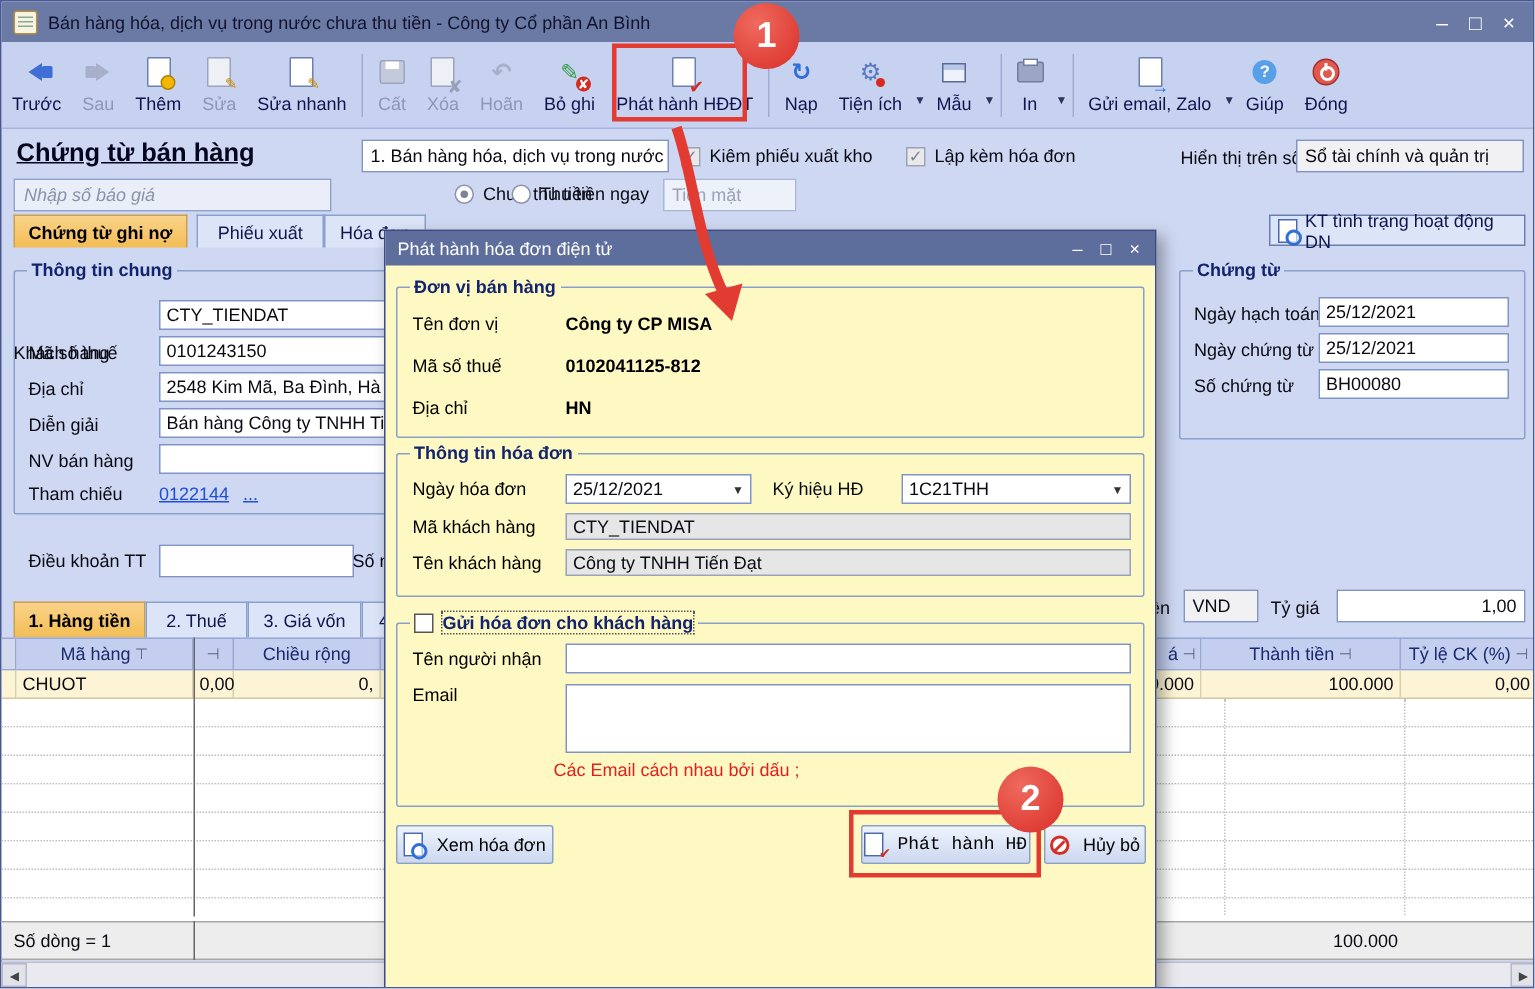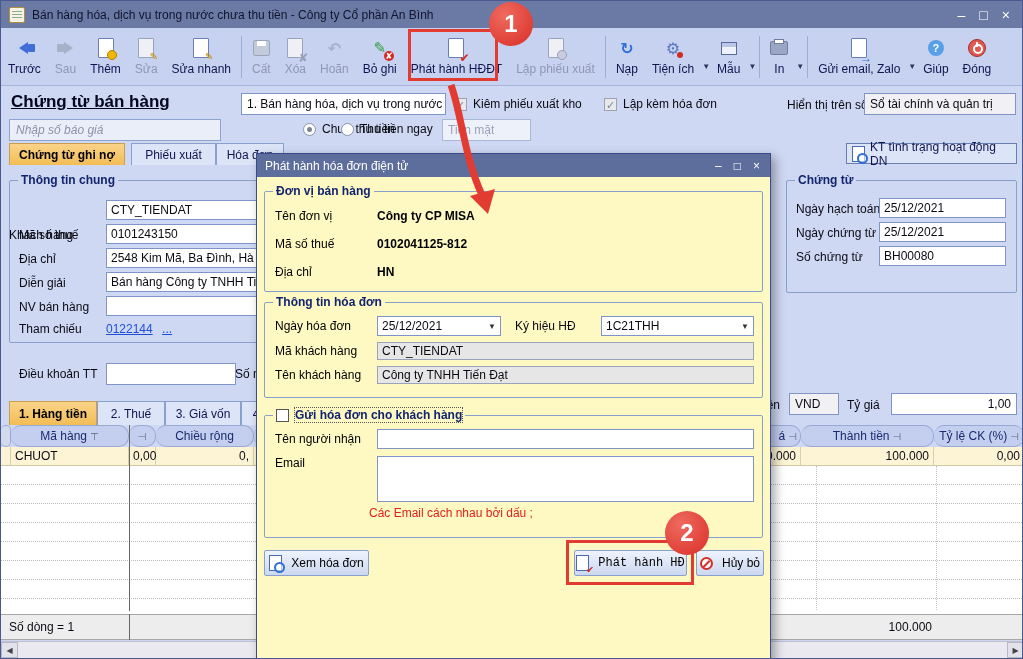--- a/index.html
+++ b/index.html
@@ -74,21 +74,21 @@
   .frow{display:flex;align-items:center;padding-left:10px;box-sizing:border-box;}
   .flabel{width:92px;flex:none;color:#000;}
   .fval-bold{font-weight:bold;color:#000;}
   .finput{background:#fff;border:1px solid #8095c5;height:20px;box-sizing:border-box;display:flex;align-items:center;padding:0 4px;overflow:hidden;white-space:nowrap;}
   .finput.ro{background:#e6e6e6;border-color:#9aa4b8;}
   .combo{background:#fff;border:1px solid #8095c5;height:20px;box-sizing:border-box;display:flex;align-items:center;padding:0 4px;justify-content:space-between;}
   .combo .cdown{font-size:8px;color:#333;}
   .combo .cdown::before{content:"▼";}
   .link{color:#1f4fd8;text-decoration:underline;}
   
-  .hcell{position:absolute;height:22px;background:#c4cff0;border-right:1px solid #9aa8d6;border-bottom:1px solid #9aa8d6;border-top:1px solid #9aa8d6;color:#1a2a6e;display:flex;align-items:center;justify-content:center;box-sizing:border-box;gap:3px;border-radius:10px;}
+  .hcell{position:absolute;height:22px;background:#c4cff0;border-right:1px solid #9aa8d6;border-bottom:1px solid #9aa8d6;border-top:1px solid #9aa8d6;color:#1a2a6e;display:flex;align-items:center;justify-content:center;box-sizing:border-box;gap:3px;}
   .pin{color:#5a6480;font-size:10px;}
   .ycell{position:absolute;height:19px;background:#fcf4d4;border-right:1px solid #d8d0a8;border-bottom:1px solid #cfc8a0;display:flex;align-items:center;box-sizing:border-box;padding:0 4px;}
   .ycell.num{justify-content:flex-end;}
   .erow{height:18px;border-bottom:1px dotted #bdbdbd;background:#fff;}
   .vline-dark{position:absolute;width:1px;background:#666;}
   .vline-dot{position:absolute;width:0;border-left:1px dotted #c4c4c4;}
   .sumrow{position:absolute;background:#ededed;border-top:1px solid #a8a8a8;border-bottom:1px solid #a8a8a8;display:flex;align-items:center;box-sizing:border-box;}
   .sumval{position:absolute;text-align:right;}
   .hscroll{position:absolute;height:17px;background:#e9e9ef;border-top:1px solid #c0c0cc;box-sizing:border-box;}
   .sbtn{position:absolute;top:0;width:17px;height:16px;background:#e2e2ea;border:1px solid #b8b8c8;box-sizing:border-box;font-size:8px;display:flex;align-items:center;justify-content:center;color:#444;}
@@ -196,28 +196,20 @@
       <span class="tlabel">Bỏ ghi</span>
     </div>
     <div class="tbtn">
       <span class="ticon">
           <span class="doc">
             <span class="mark red">✔</span>
           </span>
         </span>
       <span class="tlabel">Phát hành HĐĐT</span>
     </div>
-    <div class="tbtn disabled">
-      <span class="ticon">
-          <span class="doc dis">
-            <span class="dot gray"></span>
-          </span>
-        </span>
-      <span class="tlabel">Lập phiếu xuất</span>
-    </div>
     <div class="tsep"></div>
     <div class="tbtn">
       <span class="ticon">
           <span class="glyph refresh-g">↻</span>
         </span>
       <span class="tlabel">Nạp</span>
     </div>
     <div class="tbtn">
       <span class="ticon">
           <span class="glyph tools-g">⚙</span>

